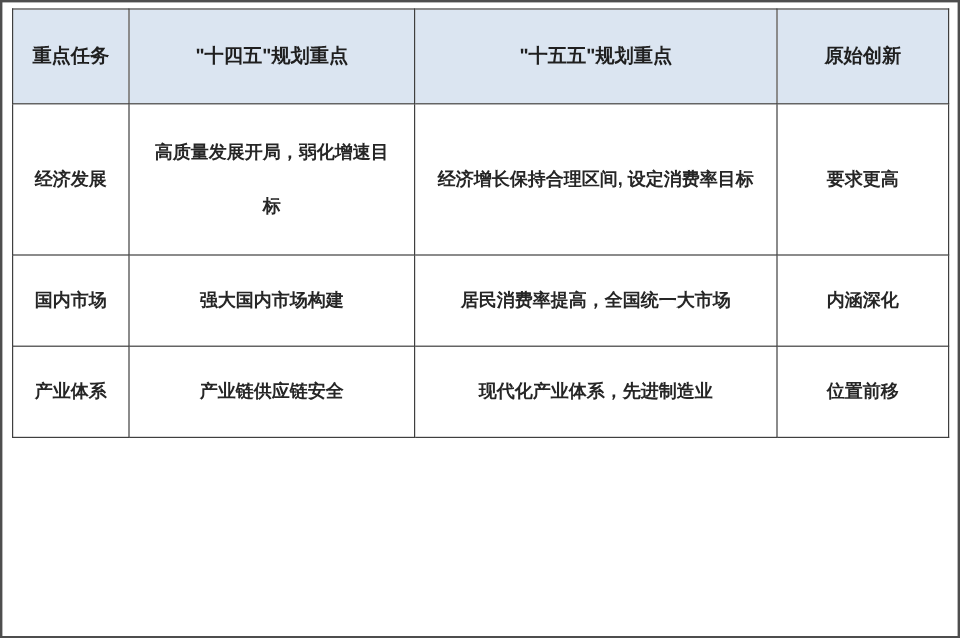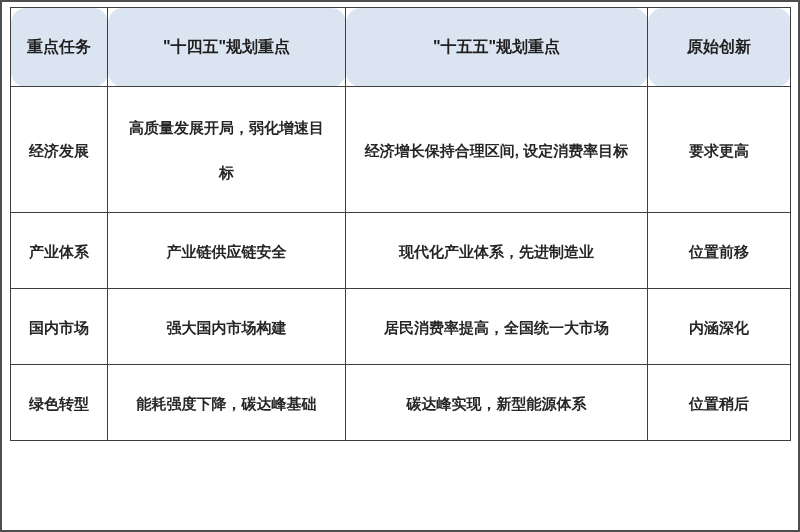--- a/index.html
+++ b/index.html
@@ -33,21 +33,20 @@
     padding: 0 8px;
     overflow: hidden;
     font-weight: bold;
   }
   table.cmp th {
     background: #dbe5f1;
     color: #1f1f1f;
     font-weight: bold;
     font-size: 16px;
     height: 78px;
-    border-radius: 15px;
   }
   table.cmp td {
     color: #262626;
     font-size: 15px;
     line-height: 45px;
     background: #ffffff;
   }
   td.task {
     font-weight: bold;
     font-size: 16px;
@@ -85,32 +84,26 @@
       </tr>
     </thead>
     <tbody>
       <tr class="row-tall">
         <td class="task"><span class="cell-text">经济发展</span></td>
         <td><span class="cell-text w14">高质量发展开局，弱化增速目标</span></td>
         <td><span class="cell-text w15">经济增长保持合理区间, 设定消费率目标</span></td>
         <td><span class="cell-text">要求更高</span></td>
       </tr>
       <tr class="row-std">
-        <td class="task"><span class="cell-text">产业体系</span></td>
-        <td><span class="cell-text w14">产业链供应链安全</span></td>
-        <td><span class="cell-text w15">现代化产业体系，先进制造业</span></td>
-        <td><span class="cell-text">位置前移</span></td>
-      </tr>
-      <tr class="row-std">
         <td class="task"><span class="cell-text">国内市场</span></td>
         <td><span class="cell-text w14">强大国内市场构建</span></td>
         <td><span class="cell-text w15">居民消费率提高，全国统一大市场</span></td>
         <td><span class="cell-text">内涵深化</span></td>
       </tr>
       <tr class="row-std">
-        <td class="task"><span class="cell-text">绿色转型</span></td>
-        <td><span class="cell-text w14">能耗强度下降，碳达峰基础</span></td>
-        <td><span class="cell-text w15">碳达峰实现，新型能源体系</span></td>
-        <td><span class="cell-text">位置稍后</span></td>
+        <td class="task"><span class="cell-text">产业体系</span></td>
+        <td><span class="cell-text w14">产业链供应链安全</span></td>
+        <td><span class="cell-text w15">现代化产业体系，先进制造业</span></td>
+        <td><span class="cell-text">位置前移</span></td>
       </tr>
     </tbody>
   </table>
 </div>
 
 </body></html>

